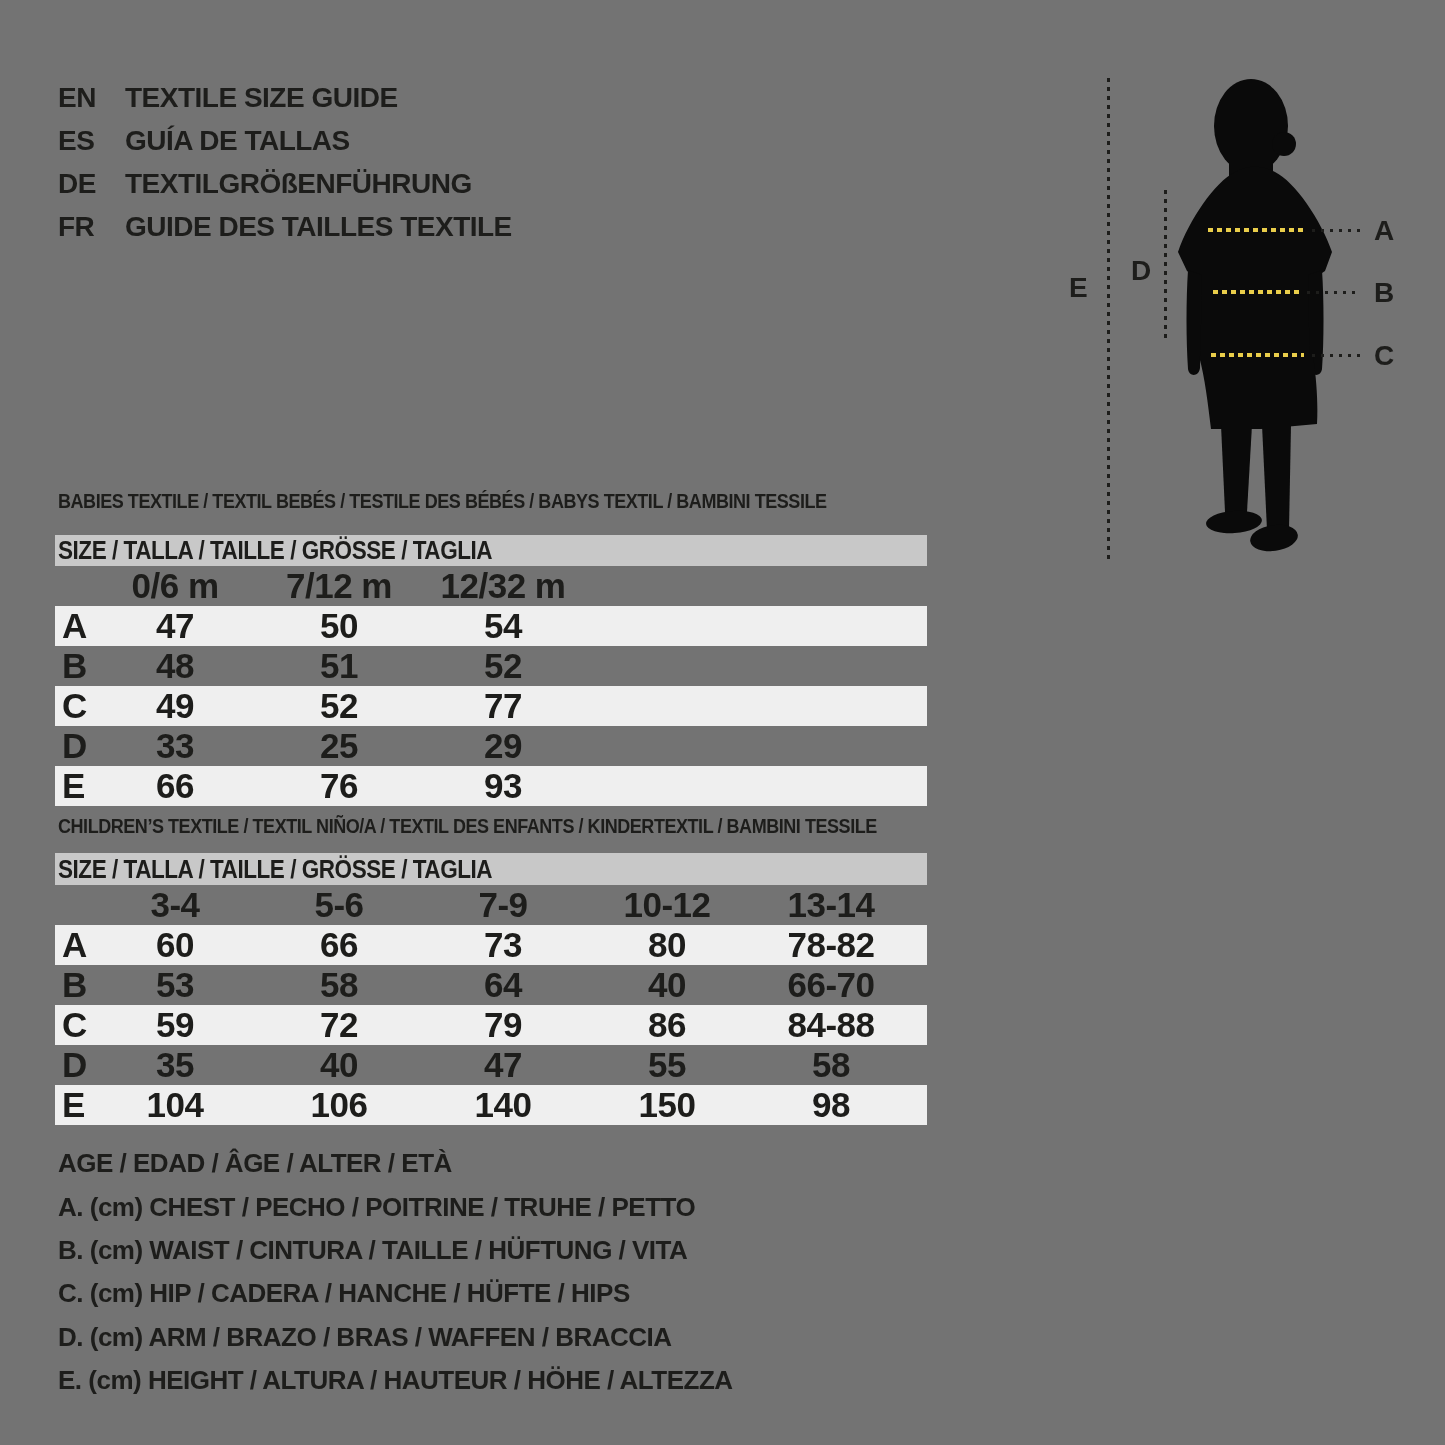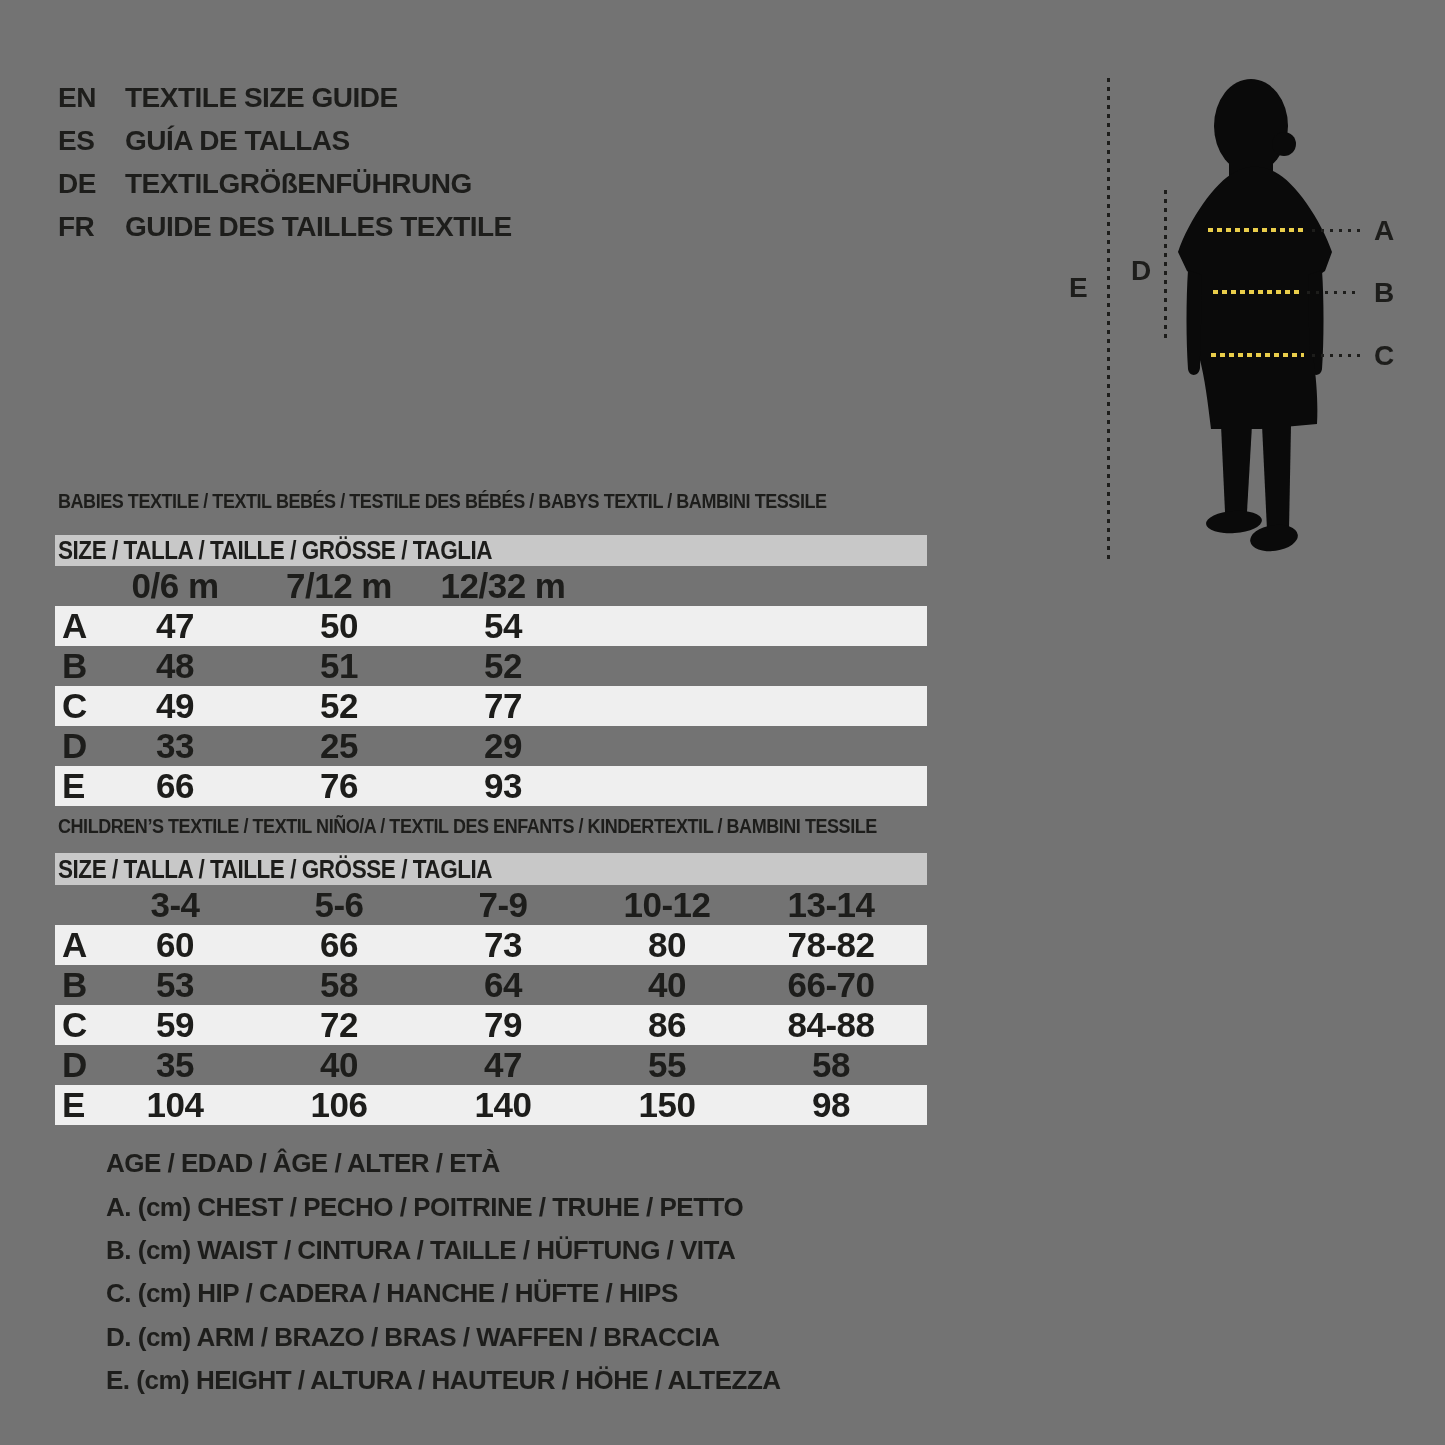--- a/index.html
+++ b/index.html
@@ -26,21 +26,21 @@
   .size-table tbody tr:nth-child(odd){background:#efefef;}
   .babies-wrap{top:535px;}
   .babies-wrap .size-bar{height:31px;}
   .babies-wrap thead tr{height:35px;}
   .babies-wrap tbody tr{height:30px;}
   .children-wrap{top:853px;}
   .children-wrap .size-bar{height:32px;}
   .children-wrap thead tr{height:36px;}
   .children-wrap tbody tr{height:31px;}
   
-  .legend{position:absolute;left:58px;top:1142px;margin-left:48px;}
+  .legend{position:absolute;left:58px;top:1142px;}
   .legend-row{height:43.4px;display:flex;align-items:center;font-size:26px;font-weight:bold;letter-spacing:-.5px;white-space:nowrap;}
   
   .fig-svg{position:absolute;left:1165px;top:60px;}
   .vdash{position:absolute;width:3px;background-image:repeating-linear-gradient(to bottom,#1d1d1b 0 4px,transparent 4px 9px);}
   .hdots{position:absolute;height:3px;background-image:repeating-linear-gradient(to right,#1d1d1b 0 3px,transparent 3px 9px);}
   .hdash-y{position:absolute;height:4px;background-image:repeating-linear-gradient(to right,var(--accent,#e9cd4a) 0 5px,transparent 5px 9px);z-index:3;}
   .m-label{position:absolute;font-size:28px;font-weight:bold;letter-spacing:-.5px;}
 </style>
 </head>
 <body>

